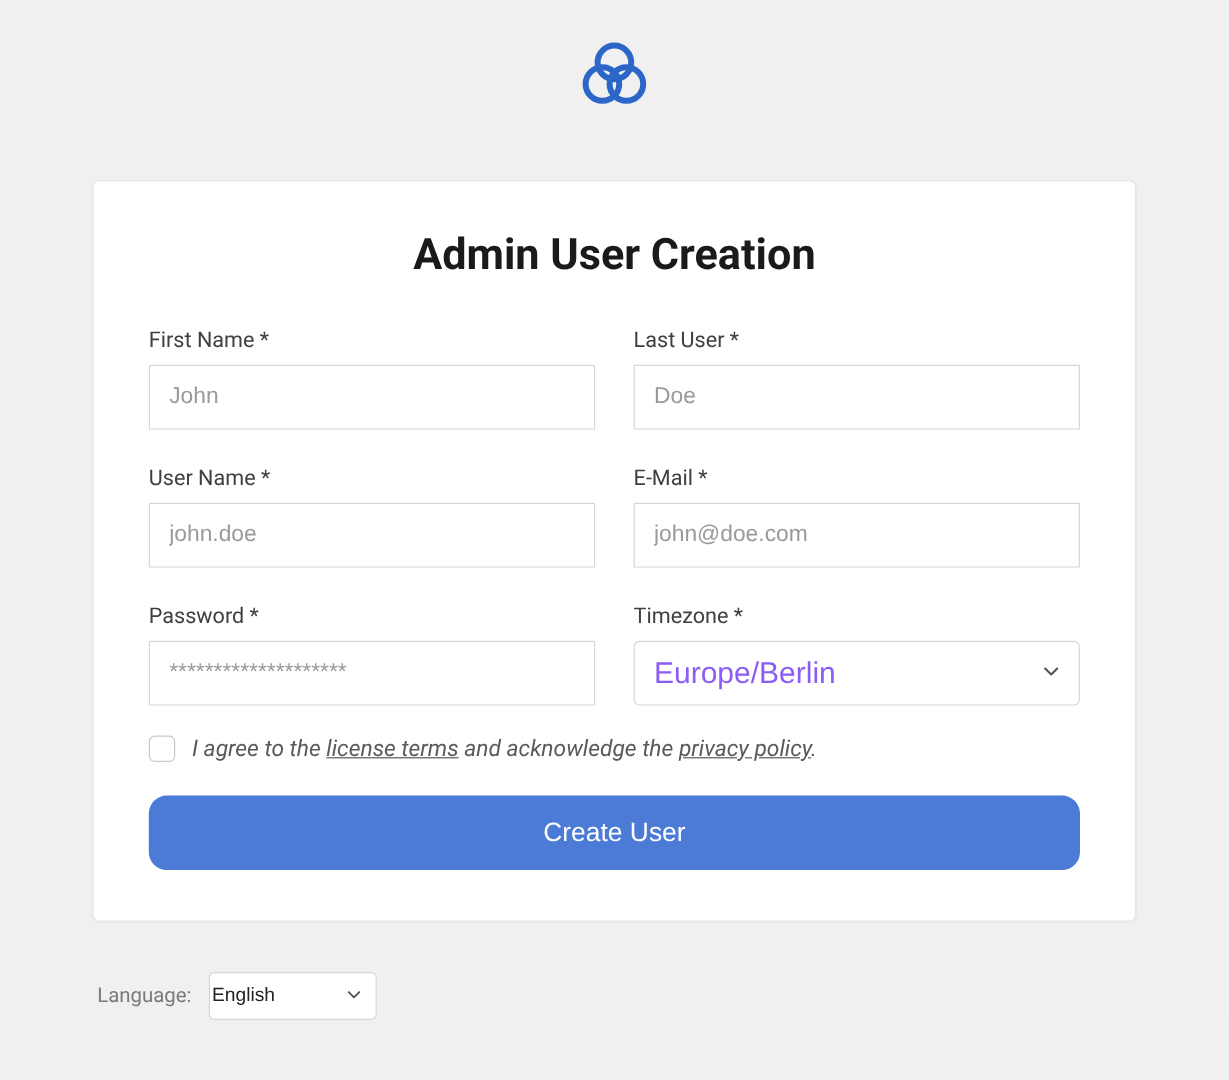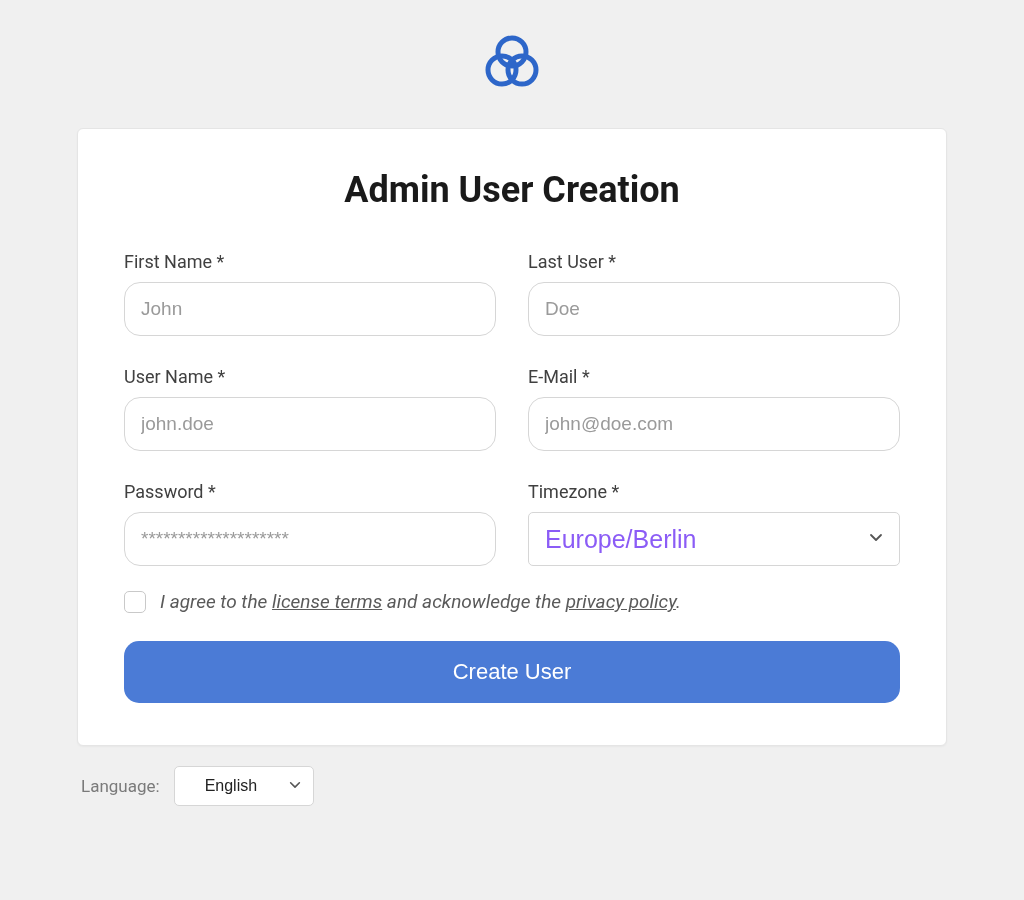--- a/index.html
+++ b/index.html
@@ -12,20 +12,21 @@
       background: #f0f0f0;
       width: 1024px;
       height: 900px;
       overflow: hidden;
     }
     .page {
       display: flex;
       flex-direction: column;
       align-items: center;
       padding-top: 28px;
+      gap: 22px;
     }
     .logo {
       margin-bottom: 24px;
     }
     .card {
       background: #fff;
       width: 870px;
       border-radius: 6px;
       border: 1px solid #e5e5e5;
       box-shadow: 0 1px 2px rgba(0,0,0,0.04);
@@ -48,21 +49,21 @@
     .field-label {
       display: block;
       font-size: 18px;
       color: #404040;
       margin-bottom: 10px;
     }
     .text-input {
       width: 100%;
       height: 54px;
       border: 1px solid #d6d6d6;
-      border-radius: 16px;
+      border-radius: 1px;
       padding: 0 16px;
       font-size: 19px;
       color: #333;
       background: #fff;
     }
     .text-input::placeholder {
       color: #9a9a9a;
     }
     .select-wrap {
       position: relative;
@@ -141,21 +142,21 @@
     }
     .lang-select-wrap {
       position: relative;
       width: 140px;
     }
     .lang-select {
       width: 100%;
       height: 40px;
       border: 1px solid #d6d6d6;
       border-radius: 5px;
-      padding: 0 34px 0 30px;
+      padding: 0 34px 0 2px;
       font-size: 16px;
       color: #222;
       background: #fff;
       appearance: none;
       -webkit-appearance: none;
       cursor: pointer;
       text-align: left;
     }
     .lang-chevron {
       position: absolute;

